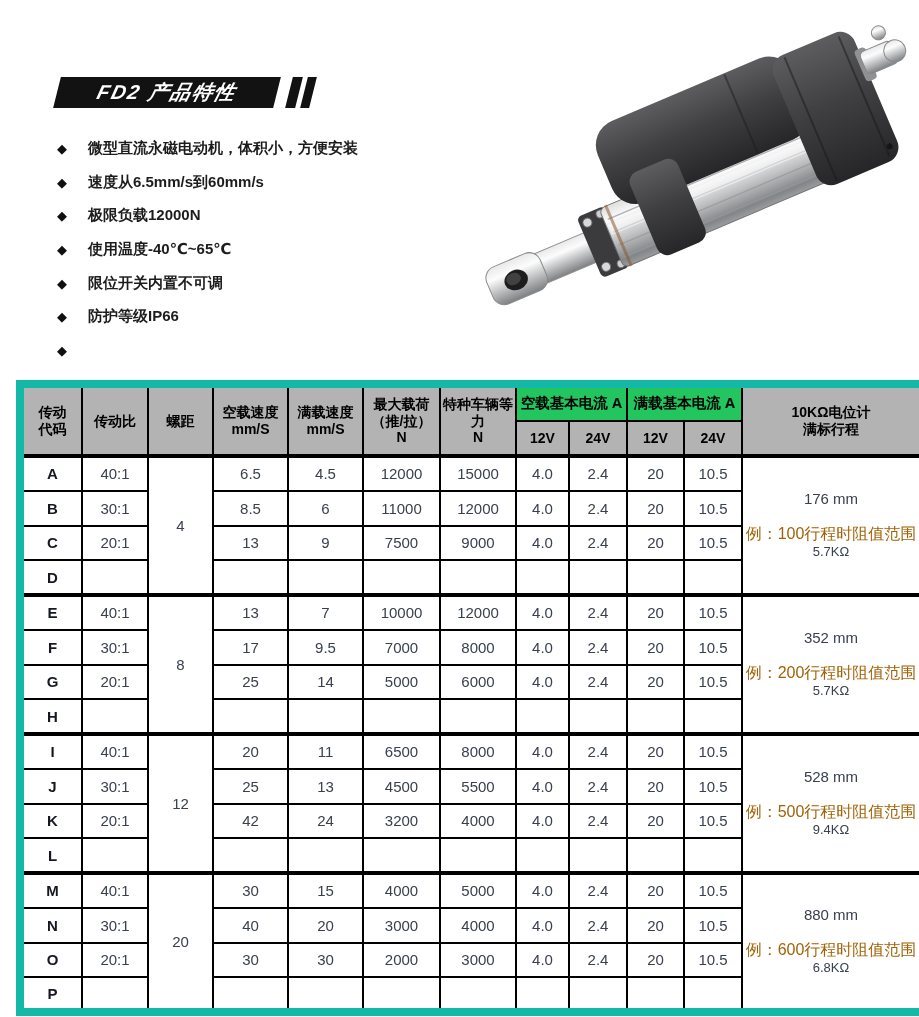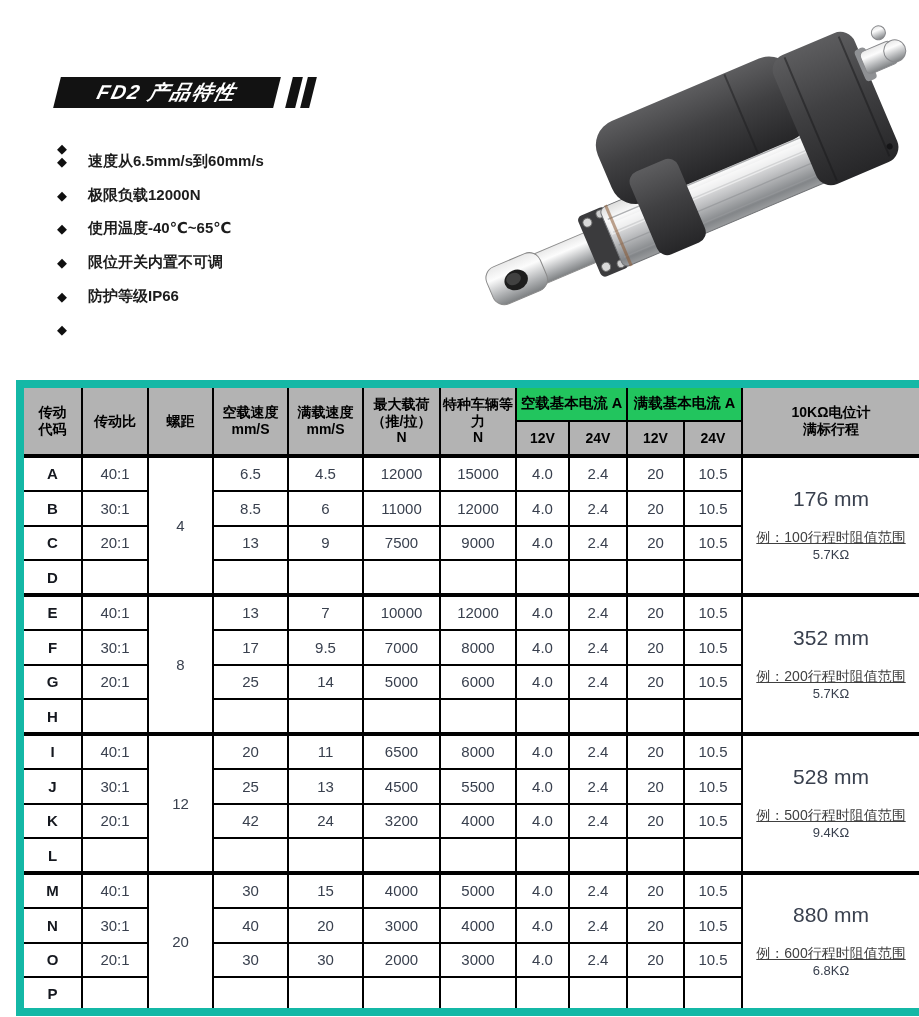--- a/index.html
+++ b/index.html
@@ -48,22 +48,22 @@
     line-height: 1.18; white-space: pre-line;
   }
   table.spec thead tr.h1 { height: 37px; }
   table.spec thead tr.h2 { height: 35px; }
   table.spec thead th.white-h { background: #22c55e; font-size: 14.5px; }
   table.spec tbody tr { height: 34.75px; }
   table.spec tbody td { font-size: 15px; color: #39404e; }
   table.spec tbody td.code { font-weight: bold; color: #15181f; }
   table.spec tbody tr.g-start td { border-top: 4px solid #000; }
   td.stroke-cell { padding: 4px 2px; }
-  .stroke-val { font-size: 21px; color: #39404e; margin-bottom: 17px; }
-  .stroke-ex  { font-size: 14px; color: #404040; line-height: 1.3; text-decoration: underline; }
+  .stroke-val { font-size: 15px; color: #39404e; margin-bottom: 17px; }
+  .stroke-ex  { font-size: 16px; color: #a16207; line-height: 1.3; }
   .stroke-res { font-size: 13px; color: #39404e; line-height: 1.3; }
 </style>
 </head>
 <body>
 
 <div class="page">
 
   <div class="banner">
     <span class="banner-text">FD2 产品特性</span>
   </div>
@@ -118,21 +118,21 @@
       <circle cx="424" cy="24" r="3" fill="#151517"></circle>
 
       <rect x="428" y="-78" width="12" height="34" rx="4" fill="#8f9194"></rect>
       <rect x="432" y="-74" width="34" height="24" rx="5" fill="url(#rodg)" stroke="#88898c" stroke-width="1"></rect>
       <circle cx="466" cy="-62" r="11" fill="url(#rodg)" stroke="#88898c"></circle>
       <circle cx="458" cy="-85" r="7" fill="url(#rodg)" stroke="#88898c"></circle>
     </g>
   </svg>
 
   <ul class="features">
-    <li><span class="bullet">◆</span></li>
+    <li><span class="bullet">◆</span><span>微型直流永磁电动机，体积小，方便安装</span></li>
     <li><span class="bullet">◆</span><span>速度从6.5mm/s到60mm/s</span></li>
     <li><span class="bullet">◆</span><span>极限负载12000N</span></li>
     <li><span class="bullet">◆</span><span>使用温度-40℃~65℃</span></li>
     <li><span class="bullet">◆</span><span>限位开关内置不可调</span></li>
     <li><span class="bullet">◆</span><span>防护等级IP66</span></li>
     <li><span class="bullet">◆</span></li>
   </ul>
 
   <table class="spec">
     <colgroup>

